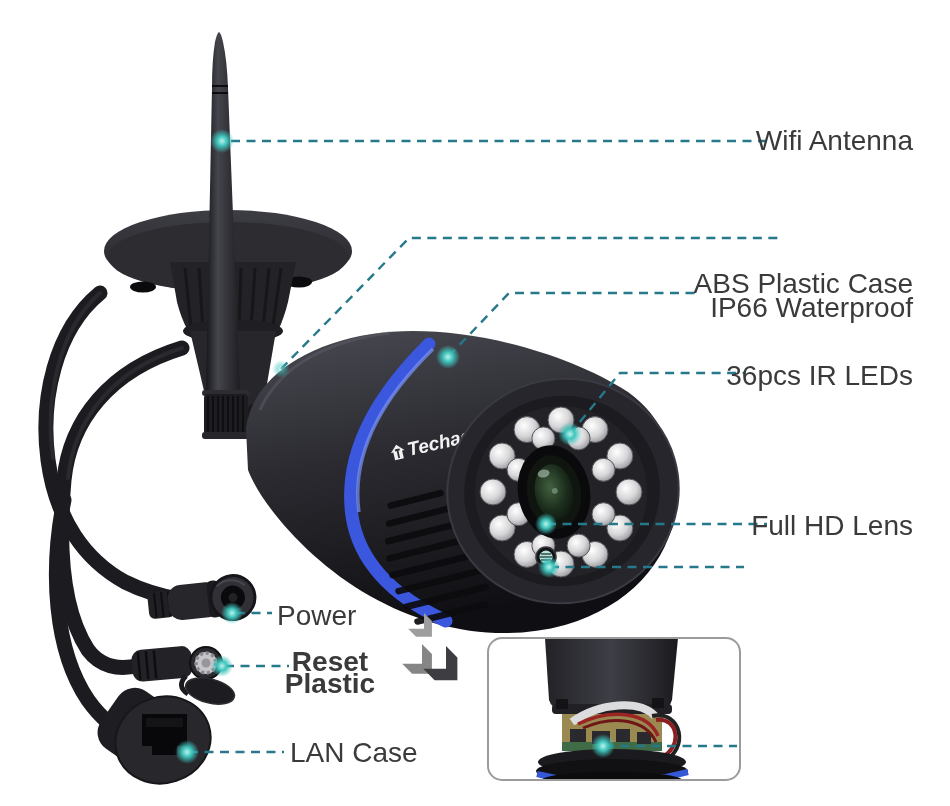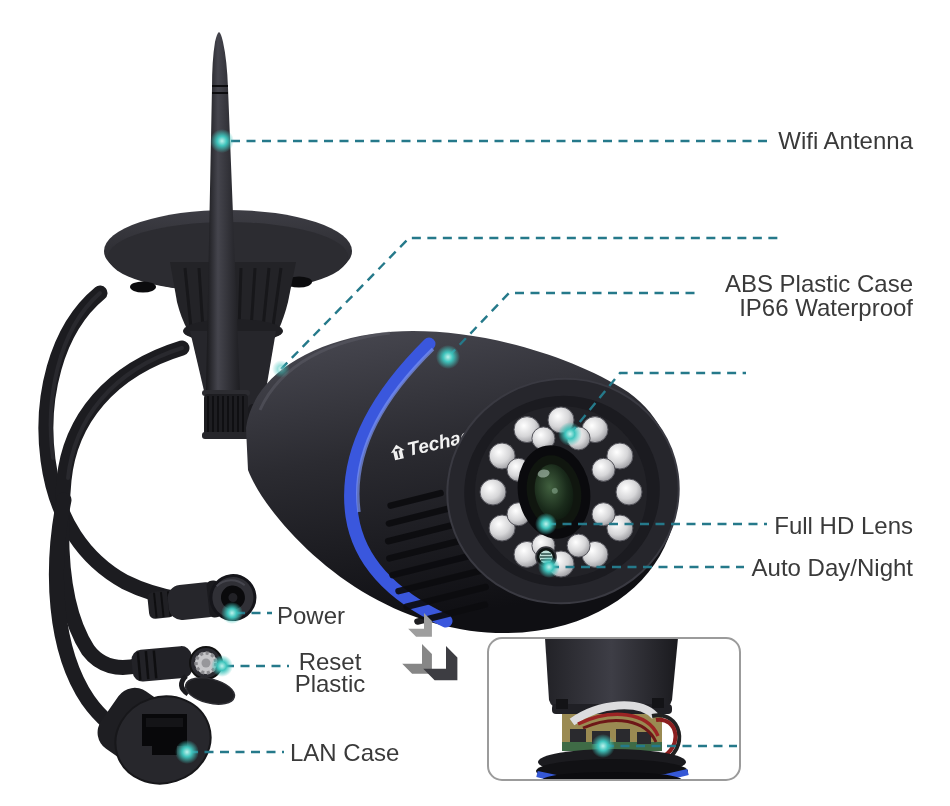--- a/index.html
+++ b/index.html
@@ -1,23 +1,23 @@
 <!DOCTYPE html>
 <html><head>
 <meta charset="utf-8">
 <style>
   html,body{margin:0;padding:0;background:#fff;}
   #stage{position:relative;width:950px;height:806px;background:#fff;overflow:hidden;
          font-family:"Liberation Sans",sans-serif;}
   #art{position:absolute;left:0;top:0;}
-  .lbl{position:absolute;font-size:24px;line-height:25px;color:#3a3a3a;white-space:nowrap;}
+  .lbl{position:absolute;font-size:28px;line-height:25px;color:#3a3a3a;white-space:nowrap;}
   .lbl-r{right:37px;text-align:right;}
   .lbl span{display:block;}
   .two-line{line-height:24px;text-align:right;}
-  .reset-block{left:284px;top:651px;width:92px;text-align:center;line-height:22px;white-space:nowrap;}
+  .reset-block{left:284px;top:651px;width:92px;text-align:center;line-height:22px;white-space:nowrap;font-weight:bold;}
 </style>
 </head>
 <body>
 
 <div id="stage">
 
 <svg id="art" width="950" height="806" viewBox="0 0 950 806">
   <defs>
     <linearGradient id="gBody" x1="0" y1="0" x2="0.25" y2="1">
       <stop offset="0" stop-color="#4a4a53"></stop>
@@ -271,22 +271,22 @@
     <circle cx="187" cy="752" r="12" fill="url(#gDot)"></circle>
     <circle cx="603" cy="746" r="12" fill="url(#gDot)"></circle>
   </g>
 </svg>
 
   <div class="lbl lbl-r" style="top:128px">Wifi Antenna</div>
   <div class="lbl lbl-r two-line" style="top:272px">
     <span>ABS Plastic Case</span>
     <span>IP66 Waterproof</span>
   </div>
+  <div class="lbl lbl-r" style="top:363px">36pcs IR LEDs</div>
   <div class="lbl lbl-r" style="top:513px">Full HD Lens</div>
-  <div class="lbl lbl-r" style="top:555px">Auto Day/Night</div>
 
   <div class="lbl" style="left:277px;top:603px">Power</div>
   <div class="lbl reset-block">
     <span>Reset</span>
     <span>Plastic</span>
   </div>
   <div class="lbl" style="left:290px;top:740px">LAN Case</div>
 </div>
 
 </body></html>

